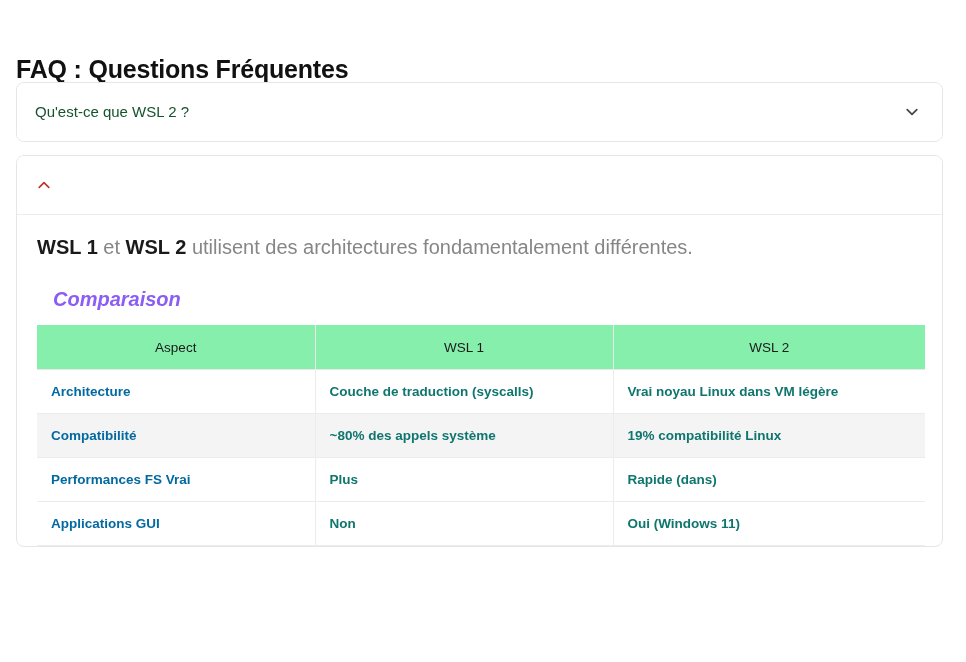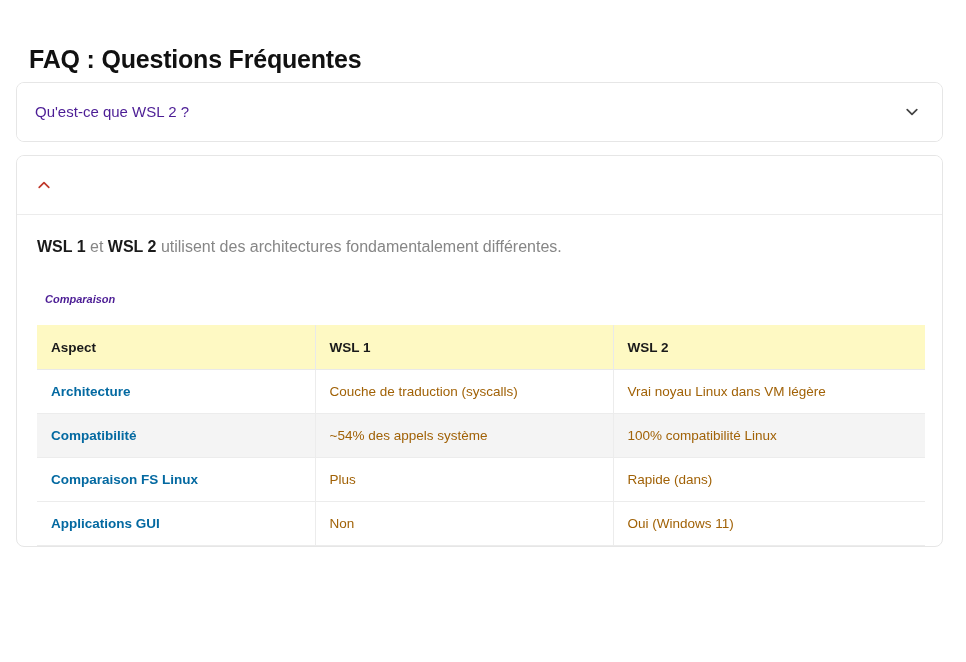--- a/index.html
+++ b/index.html
@@ -20,27 +20,26 @@
     position: relative;
     width: 966px;
     height: 662px;
     box-sizing: border-box;
   }
 
   
   .page-title {
     position: absolute;
     left: 16px;
-    top: 26px;
+    top: 36px;
     font-size: 25px;
     font-weight: bold;
     letter-spacing: -0.2px;
     color: #111111;
     line-height: 32px;
-    margin-left: 13px;
   }
 
   
   .faq-list {
     position: absolute;
     left: 16px;
     top: 82px;
     width: 927px;
   }
   .faq-card {
@@ -57,89 +56,90 @@
     box-sizing: border-box;
     display: flex;
     align-items: center;
     justify-content: space-between;
     padding: 0 21px 0 18px;
     cursor: pointer;
     background: #ffffff;
   }
   .faq-q {
     font-size: 15px;
-    color: #4c1d95;
+    color: #14532d;
     font-weight: normal;
     line-height: 20px;
   }
   .chev {
     width: 18px;
     height: 18px;
     flex: 0 0 18px;
     display: block;
   }
   .chev svg { display: block; }
 
   .faq-body {
     border-top: 1px solid #ececec;
     padding: 22px 20px 0 20px;
     box-sizing: border-box;
   }
 
   .lede {
-    font-size: 16px;
+    font-size: 20px;
     color: #868686;
     line-height: 20px;
     margin: 0 0 0 0;
   }
   .lede b {
     color: #1a1a1a;
     font-weight: bold;
   }
   .sub-heading {
-    font-size: 11px;
+    font-size: 20px;
     font-weight: bold;
     font-style: italic;
-    color: #4c1d95;
-    margin: 32px 0 16px 8px;
+    color: #8b5cf6;
+    margin: 32px 0 16px 16px;
     line-height: 20px;
   }
 
   
   .cmp-table {
     border-collapse: collapse;
     width: 888px;
     table-layout: fixed;
     font-size: 13.5px;
   }
   .cmp-table col.c1 { width: 278px; }
   .cmp-table col.c2 { width: 298px; }
   .cmp-table col.c3 { width: 312px; }
 
   .cmp-table thead th {
-    background: #fef9c3;
-    text-align: left;
-    font-weight: bold;
+    background: #86efac;
+    text-align: center;
+    font-weight: normal;
     color: #1a1a1a;
     font-size: 13.5px;
     padding: 14px 14px 13px 14px;
     border-bottom: 1px solid #e9e9e9;
     border-right: 1px solid #e9e9e9;
     line-height: 17px;
   }
   .cmp-table thead th:last-child { border-right: none; }
 
   .cmp-table tbody td {
     padding: 13px 14px 13px 14px;
     border-bottom: 1px solid #ececec;
     border-right: 1px solid #ececec;
-    color: #a16207;
+    color: #0f766e;
     line-height: 17px;
     vertical-align: middle;
     height: 15px;
+    font-weight: bold;
   }
   .cmp-table tbody td:last-child { border-right: none; }
   .cmp-table tbody td.aspect {
     color: #0369a1;
     font-weight: bold;
   }
   .cmp-table tbody tr.alt td {
     background: #f4f4f4;
   }
 </style>
@@ -191,25 +191,25 @@
             </tr>
           </thead>
           <tbody>
             <tr>
               <td class="aspect">Architecture</td>
               <td>Couche de traduction (syscalls)</td>
               <td>Vrai noyau Linux dans VM légère</td>
             </tr>
             <tr class="alt">
               <td class="aspect">Compatibilité</td>
-              <td>~54% des appels système</td>
-              <td>100% compatibilité Linux</td>
-            </tr>
-            <tr>
-              <td class="aspect">Comparaison FS Linux</td>
+              <td>~80% des appels système</td>
+              <td>19% compatibilité Linux</td>
+            </tr>
+            <tr>
+              <td class="aspect">Performances FS Vrai</td>
               <td>Plus</td>
               <td>Rapide (dans)</td>
             </tr>
             <tr>
               <td class="aspect">Applications GUI</td>
               <td>Non</td>
               <td>Oui (Windows 11)</td>
             </tr>
           </tbody>
         </table>

